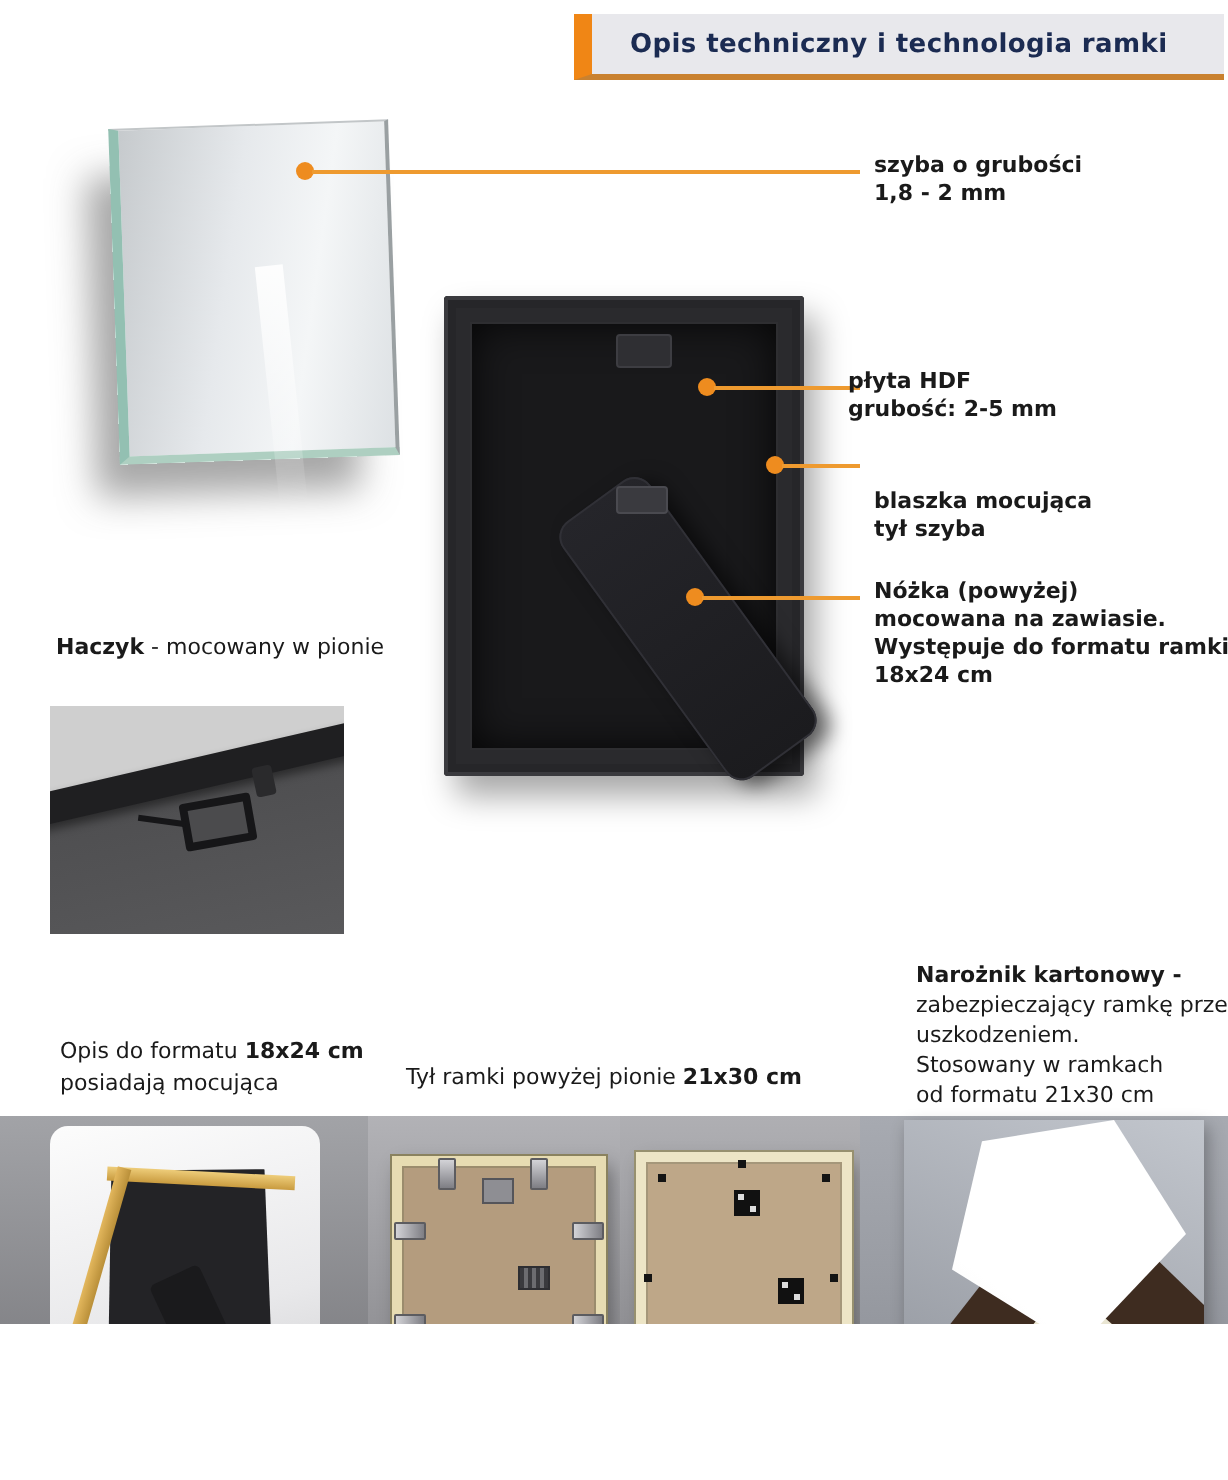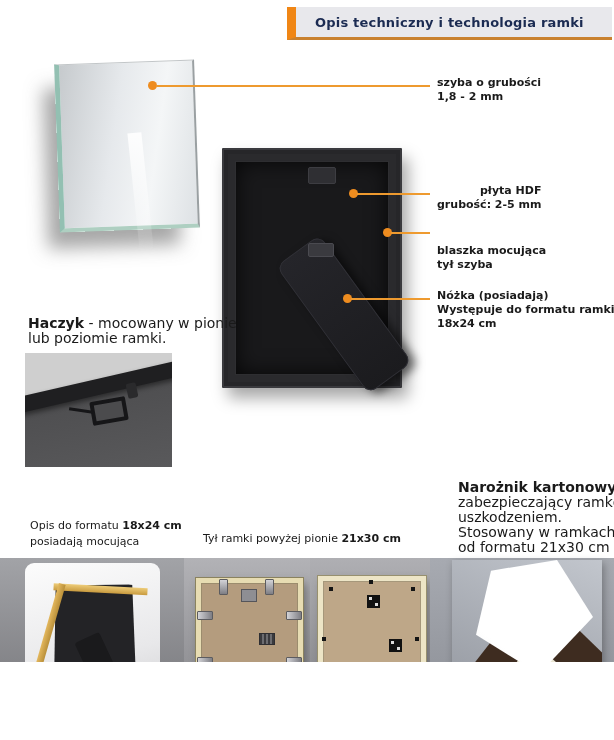--- a/index.html
+++ b/index.html
@@ -33,21 +33,21 @@
          box-shadow:6px 10px 16px rgba(0,0,0,.35), inset 0 0 0 2px #3a3a3e, inset 0 0 0 6px #262629;}
   .frame-inner{left:13px;top:13px;right:13px;bottom:13px;background:#19191b;
          box-shadow:inset 0 0 0 1px #2e2e31, inset 0 0 22px rgba(0,0,0,.85);}
   .frame-hw{left:86px;top:19px;width:26px;height:15px;background:#2f2f33;border:1px solid #3d3d42;border-radius:2px;}
   .frame-leg{left:56px;top:100px;width:54px;height:158px;transform:rotate(-36deg);transform-origin:50% 8%;
          background:linear-gradient(#25252a,#1b1b1e);border-radius:10px;
          box-shadow:4px 6px 10px rgba(0,0,0,.55), inset 0 0 0 1px #303036;}
   .leg-hinge{left:86px;top:95px;width:24px;height:12px;background:#3a3a3f;border-radius:2px;border:1px solid #4a4a50;}
 
   
-  .note{font-size:14px;line-height:15px;white-space:nowrap;}
+  .note{font-size:11px;line-height:15px;white-space:nowrap;}
   .note b{font-weight:bold;}
   .caption{font-size:11px;line-height:16px;white-space:nowrap;}
   .caption b{font-weight:bold;}
 
   
   .hookph{left:25px;top:353px;width:147px;height:114px;background:#cfcfcf;overflow:hidden;}
   .hook-body{left:-25px;top:36px;width:230px;height:130px;transform:rotate(-13deg);
          background:linear-gradient(#4e4e50,#5e5e60);}
   .hook-bar{left:-25px;top:22px;width:230px;height:16px;transform:rotate(-13deg);
          background:#1f1f21;box-shadow:0 3px 5px rgba(0,0,0,.45);}
@@ -126,43 +126,43 @@
   <div class="abs frame-photo">
     <div class="abs frame-outer"></div>
     <div class="abs frame-inner"></div>
     <div class="abs frame-hw"></div>
     <div class="abs frame-leg"></div>
     <div class="abs leg-hinge"></div>
   </div>
 
   <div class="abs dot" style="left:349px;top:189px;"></div>
   <div class="abs cline" style="left:357px;top:193px;width:73px;"></div>
-  <div class="abs clabel" style="left:437px;top:184px;text-align:right;">
+  <div class="abs clabel" style="left:424px;top:184px;">
     <div>płyta HDF</div>
     <div>grubość: 2-5 mm</div>
   </div>
 
   <div class="abs dot" style="left:383px;top:228px;"></div>
   <div class="abs cline" style="left:391px;top:232px;width:39px;"></div>
   <div class="abs clabel" style="left:437px;top:224px;margin-top:20px;">
     <div>blaszka mocująca</div>
     <div>tył szyba</div>
   </div>
 
   <div class="abs dot" style="left:343px;top:294px;"></div>
   <div class="abs cline" style="left:351px;top:298px;width:79px;"></div>
   <div class="abs clabel" style="left:437px;top:289px;">
-    <div>Nóżka (posiadają)</div>
+    <div>Nóżka (powyżej)</div>
+    <div>mocowana na zawiasie.</div>
     <div>Występuje do formatu ramki</div>
     <div>18x24 cm</div>
   </div>
 
   <div class="abs note" style="left:28px;top:316px;">
     <div><b>Haczyk</b><span> -  </span><span>mocowany w pionie</span></div>
-    <div>lub poziomie ramki.</div>
   </div>
   <div class="abs hookph">
     <div class="abs hook-body"></div>
     <div class="abs hook-bar"></div>
     <div class="abs hook-slot"></div>
     <div class="abs hook-buckle"></div>
     <div class="abs hook-tail"></div>
   </div>
 
   <div class="abs note" style="left:458px;top:480px;">

